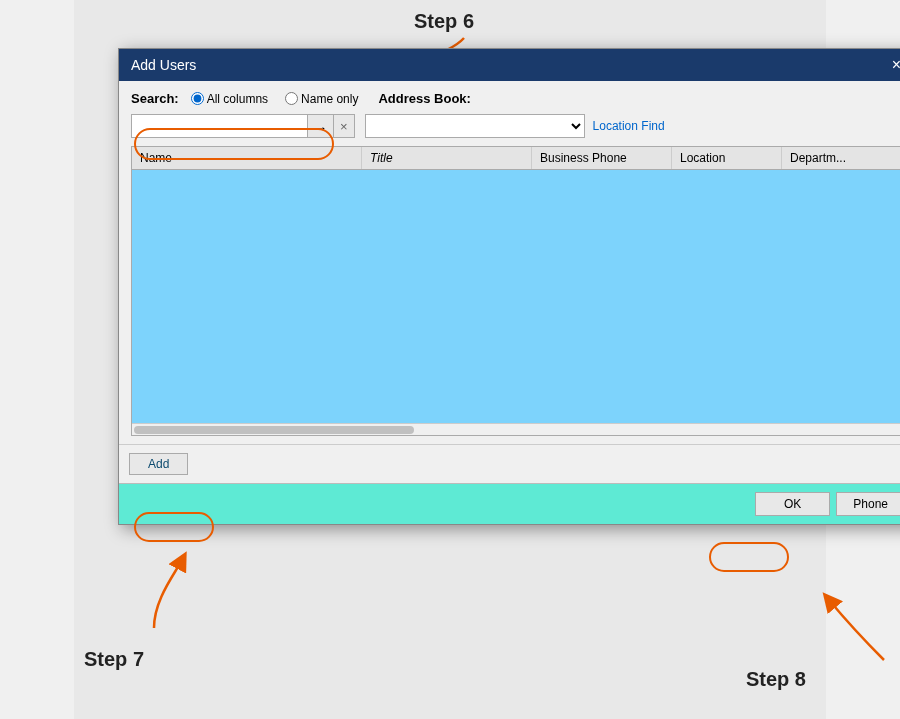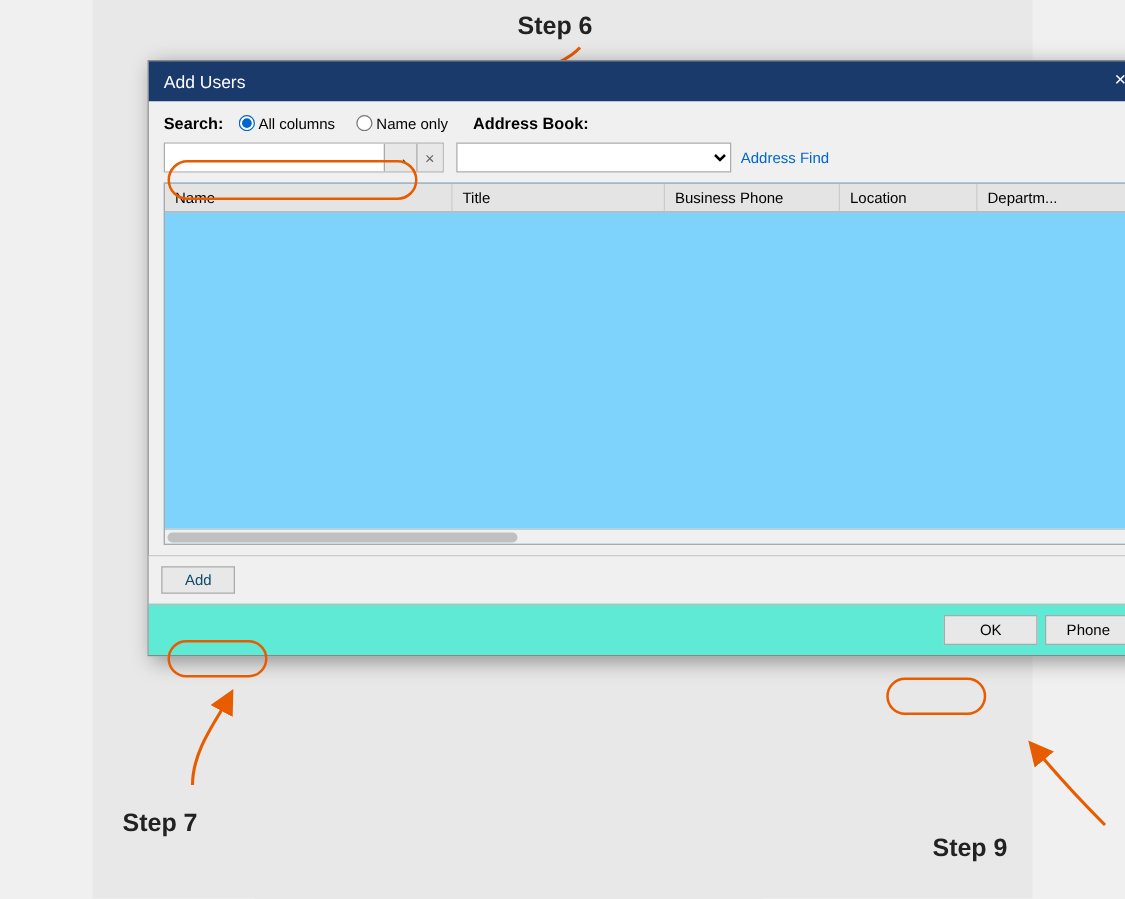--- a/index.html
+++ b/index.html
@@ -32,21 +32,21 @@
       color: #222;
     }
 
     #step6-label {
       top: 10px;
       left: 340px;
     }
 
     #step7-label {
       bottom: 48px;
-      left: 24px;
+      left: 10px;
     }
 
     #step8-label {
       bottom: 28px;
       right: 20px;
     }
 
     
     .arrows-svg {
       position: absolute;
@@ -226,21 +226,21 @@
       padding: 4px 8px;
       border-right: 1px solid #ccc;
       cursor: pointer;
       user-select: none;
       color: #000;
     }
 
     .col-header:last-child { border-right: none; }
 
     .col-name { width: 230px; }
-    .col-title { width: 170px; }
+    .col-title { width: 170px; font-style: italic; }
     .col-bphone { width: 140px; }
     .col-location { width: 110px; }
     .col-dept { flex: 1; }
 
     .results-body {
       height: calc(100% - 26px);
       overflow-y: auto;
       overflow-x: auto;
     }
 
@@ -318,21 +318,21 @@
     }
 
   </style>
 </head>
 <body>
 
 <div class="page-wrapper">
 
   <div id="step6-label" class="step-label">Step 6</div>
   <div id="step7-label" class="step-label">Step 7</div>
-  <div id="step8-label" class="step-label">Step 9</div>
+  <div id="step8-label" class="step-label">Step 8</div>
 
   <svg class="arrows-svg">
 
     <path d="M 390,38 C 370,60 310,68 255,78" stroke="#e85c00" stroke-width="2.5" fill="none" marker-end="url(#arrowhead)"></path>
 
     <path d="M 80,628 C 80,600 100,575 108,560" stroke="#e85c00" stroke-width="2.5" fill="none" marker-end="url(#arrowhead2)"></path>
 
     <path d="M 810,660 C 790,640 770,618 755,600" stroke="#e85c00" stroke-width="2.5" fill="none" marker-end="url(#arrowhead3)"></path>
 
     <defs>
@@ -375,21 +375,21 @@
       <div class="search-input-row">
         <div class="search-text-group">
           <input class="search-input" type="text" placeholder="" style="">
           <button class="search-arrow-btn">→</button>
           <button class="search-clear-btn">×</button>
         </div>
         <div class="address-book-select-wrapper">
           <select class="address-book-select">
             <option value=""></option>
           </select>
-          <a class="advanced-find-link">Address Find</a>
+          <a class="advanced-find-link">Location Find</a>
         </div>
       </div>
 
       <div class="results-table-container">
         <div class="results-table-header">
           <div class="col-header col-name">Name</div>
           <div class="col-header col-title">Title</div>
           <div class="col-header col-bphone">Business Phone</div>
           <div class="col-header col-location">Location</div>
           <div class="col-header col-dept">Departm...</div>

